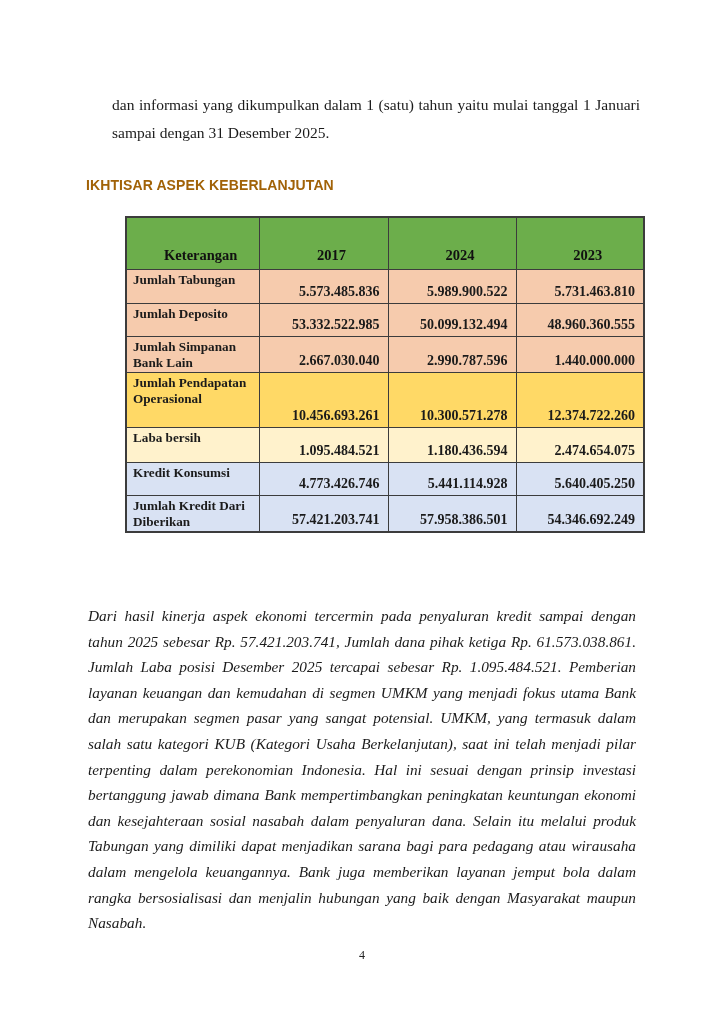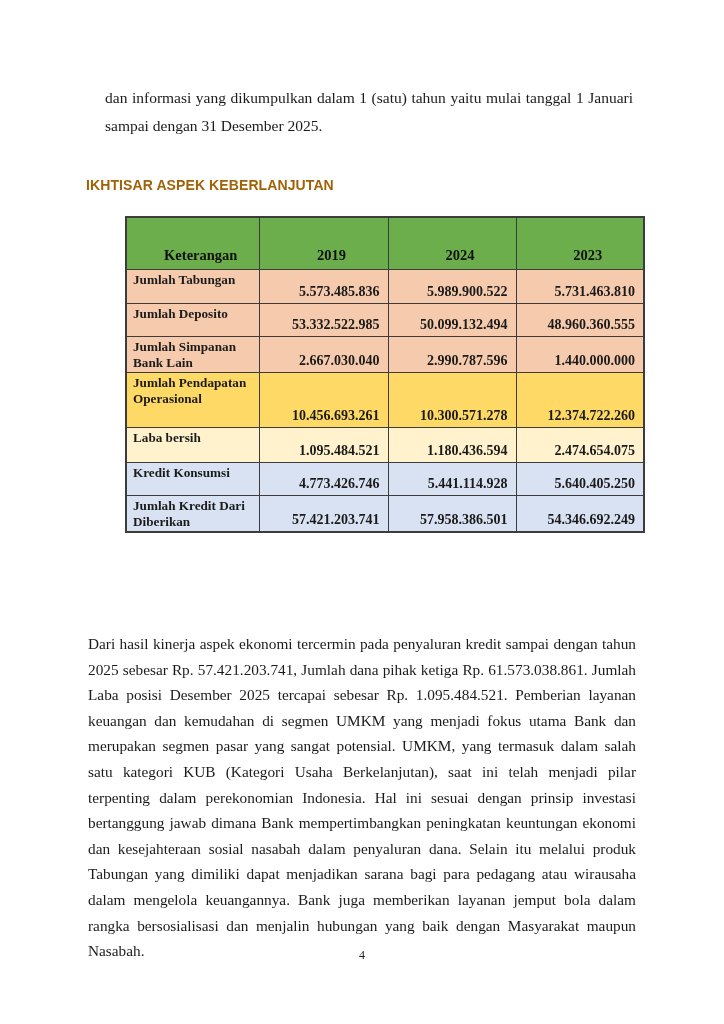--- a/index.html
+++ b/index.html
@@ -13,21 +13,21 @@
     position: relative;
     font-family: "Liberation Serif", serif;
     color: #1b1b1b;
     overflow: hidden;
   }
   .intro {
     position: absolute;
     top: 82px;
     left: 103px;
     width: 528px;
-    margin: 2px;
+    margin: 9px;
     font-size: 15.5px;
     line-height: 28px;
     text-align: justify;
   }
   .heading {
     position: absolute;
     top: 177px;
     left: 86px;
     margin: 0;
     font-family: "Liberation Sans", sans-serif;
@@ -75,27 +75,28 @@
   tr.g-peach td { background: var(--c-peach, #F6CBAD); }
   tr.g-gold  td { background: var(--c-gold,  #FFD966); }
   tr.g-cream td { background: var(--c-cream, #FFF2CC); }
   tr.g-blue  td { background: var(--c-blue,  #D9E2F3); }
   tr.rh34 { height: 34px; padding-left: 23px; }
   tr.rh33 { height: 33px; }
   tr.rh35 { height: 35px; padding-left: 48px; }
   tr.rh48 { height: 55px; }
   .bodytext {
     position: absolute;
-    top: 631px;
+    top: 603px;
     left: 88px;
     width: 548px;
     margin: 0;
     font-size: 15.3px;
     line-height: 25.6px;
     text-align: justify;
+    font-style: italic;
   }
   .pagenum {
     position: absolute;
     top: 948px;
     left: 0;
     width: 724px;
     text-align: center;
     font-size: 12px;
     color: #222222;
   }
@@ -112,21 +113,21 @@
   <table class="sum">
     <colgroup>
       <col style="width:133px">
       <col style="width:129px">
       <col style="width:128px">
       <col style="width:128px">
     </colgroup>
     <thead>
       <tr>
         <th>Keterangan</th>
-        <th>2019</th>
+        <th>2017</th>
         <th>2024</th>
         <th>2023</th>
       </tr>
     </thead>
     <tbody>
       <tr class="g-peach rh34">
         <td class="lbl">Jumlah Tabungan</td>
         <td class="val">5.573.485.836</td>
         <td class="val">5.989.900.522</td>
         <td class="val">5.731.463.810</td>

